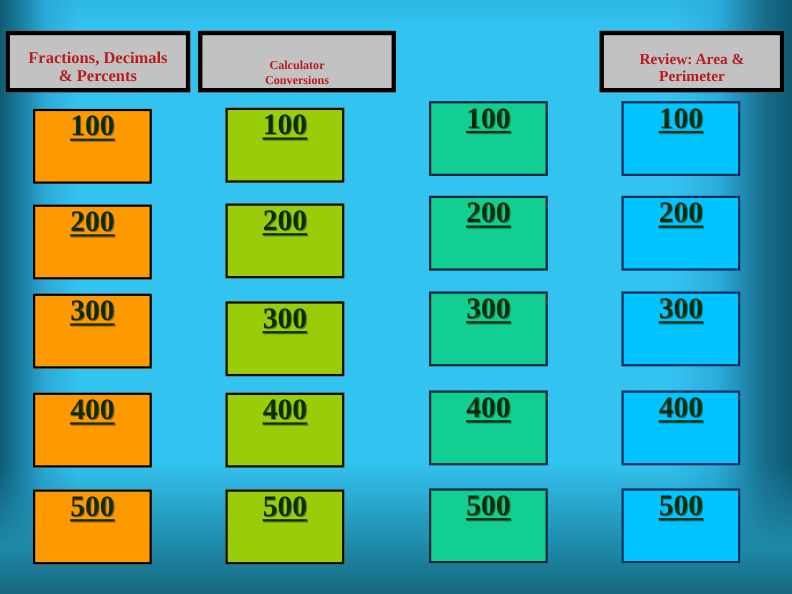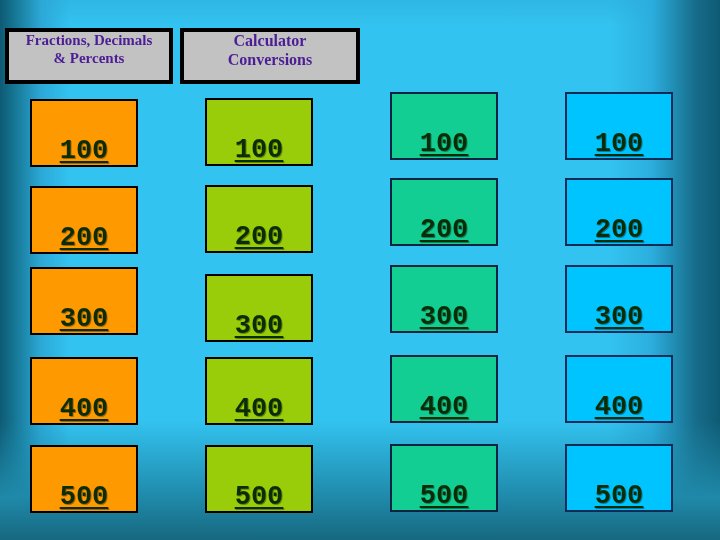--- a/index.html
+++ b/index.html
@@ -47,43 +47,42 @@
     background: linear-gradient(to bottom, #2FB6E4 0%, rgba(51,195,240,0) 100%);
   }
 
   
   .cat {
     position: absolute;
     background: #C2C2C2;
     border: 4px solid #000000;
     box-sizing: border-box;
     display: flex;
-    align-items: flex-start;
+    align-items: flex-end;
     justify-content: center;
     text-align: center;
-    color: #4c1d95;
+    color: #b91c1c;
     font-weight: bold;
     line-height: 1.18;
     z-index: 5;
   }
   .cat-text {
     display: block;
     padding: 0 4px;
     white-space: pre-line;
   }
 
   
   .tile {
     position: absolute;
     box-sizing: border-box;
     display: flex;
-    align-items: flex-end;
+    align-items: flex-start;
     justify-content: center;
     z-index: 5;
-    font-family: Liberation Mono, monospace;
   }
   .tile-num {
     font-weight: bold;
     font-size: 27px;
     line-height: 1;
     text-decoration: underline;
     text-underline-offset: 3px;
     letter-spacing: 0px;
     color: #0B2D06;
     text-shadow: 1px 1px 0 rgba(0,0,0,0.35);
@@ -101,26 +100,30 @@
   <div class="vig vig-top"></div>
   <div class="vig vig-left"></div>
   <div class="vig vig-right"></div>
   <div class="vig vig-bottom"></div>
 
   <div class="cat" style="left:5px; top:28px; width:168px; height:56px; font-size:15px;">
     <span class="cat-text">Fractions, Decimals
 &amp; Percents</span>
   </div>
 
-  <div class="cat" style="left:180px; top:28px; width:180px; height:56px; font-size:16px;">
+  <div class="cat" style="left:180px; top:28px; width:180px; height:56px; font-size:11px;">
     <span class="cat-text">Calculator
 Conversions</span>
   </div>
 
 
+  <div class="cat" style="left:545px; top:28px; width:168px; height:56px; font-size:14px;">
+    <span class="cat-text">Review: Area &amp;
+Perimeter</span>
+  </div>
 
   <div class="col1">
     <div class="tile" style="left:30px; top:99px; width:108px; height:68px;">
       <span class="tile-num">100</span>
     </div>
     <div class="tile" style="left:30px; top:186px; width:108px; height:68px;">
       <span class="tile-num">200</span>
     </div>
     <div class="tile" style="left:30px; top:267px; width:108px; height:68px;">
       <span class="tile-num">300</span>

